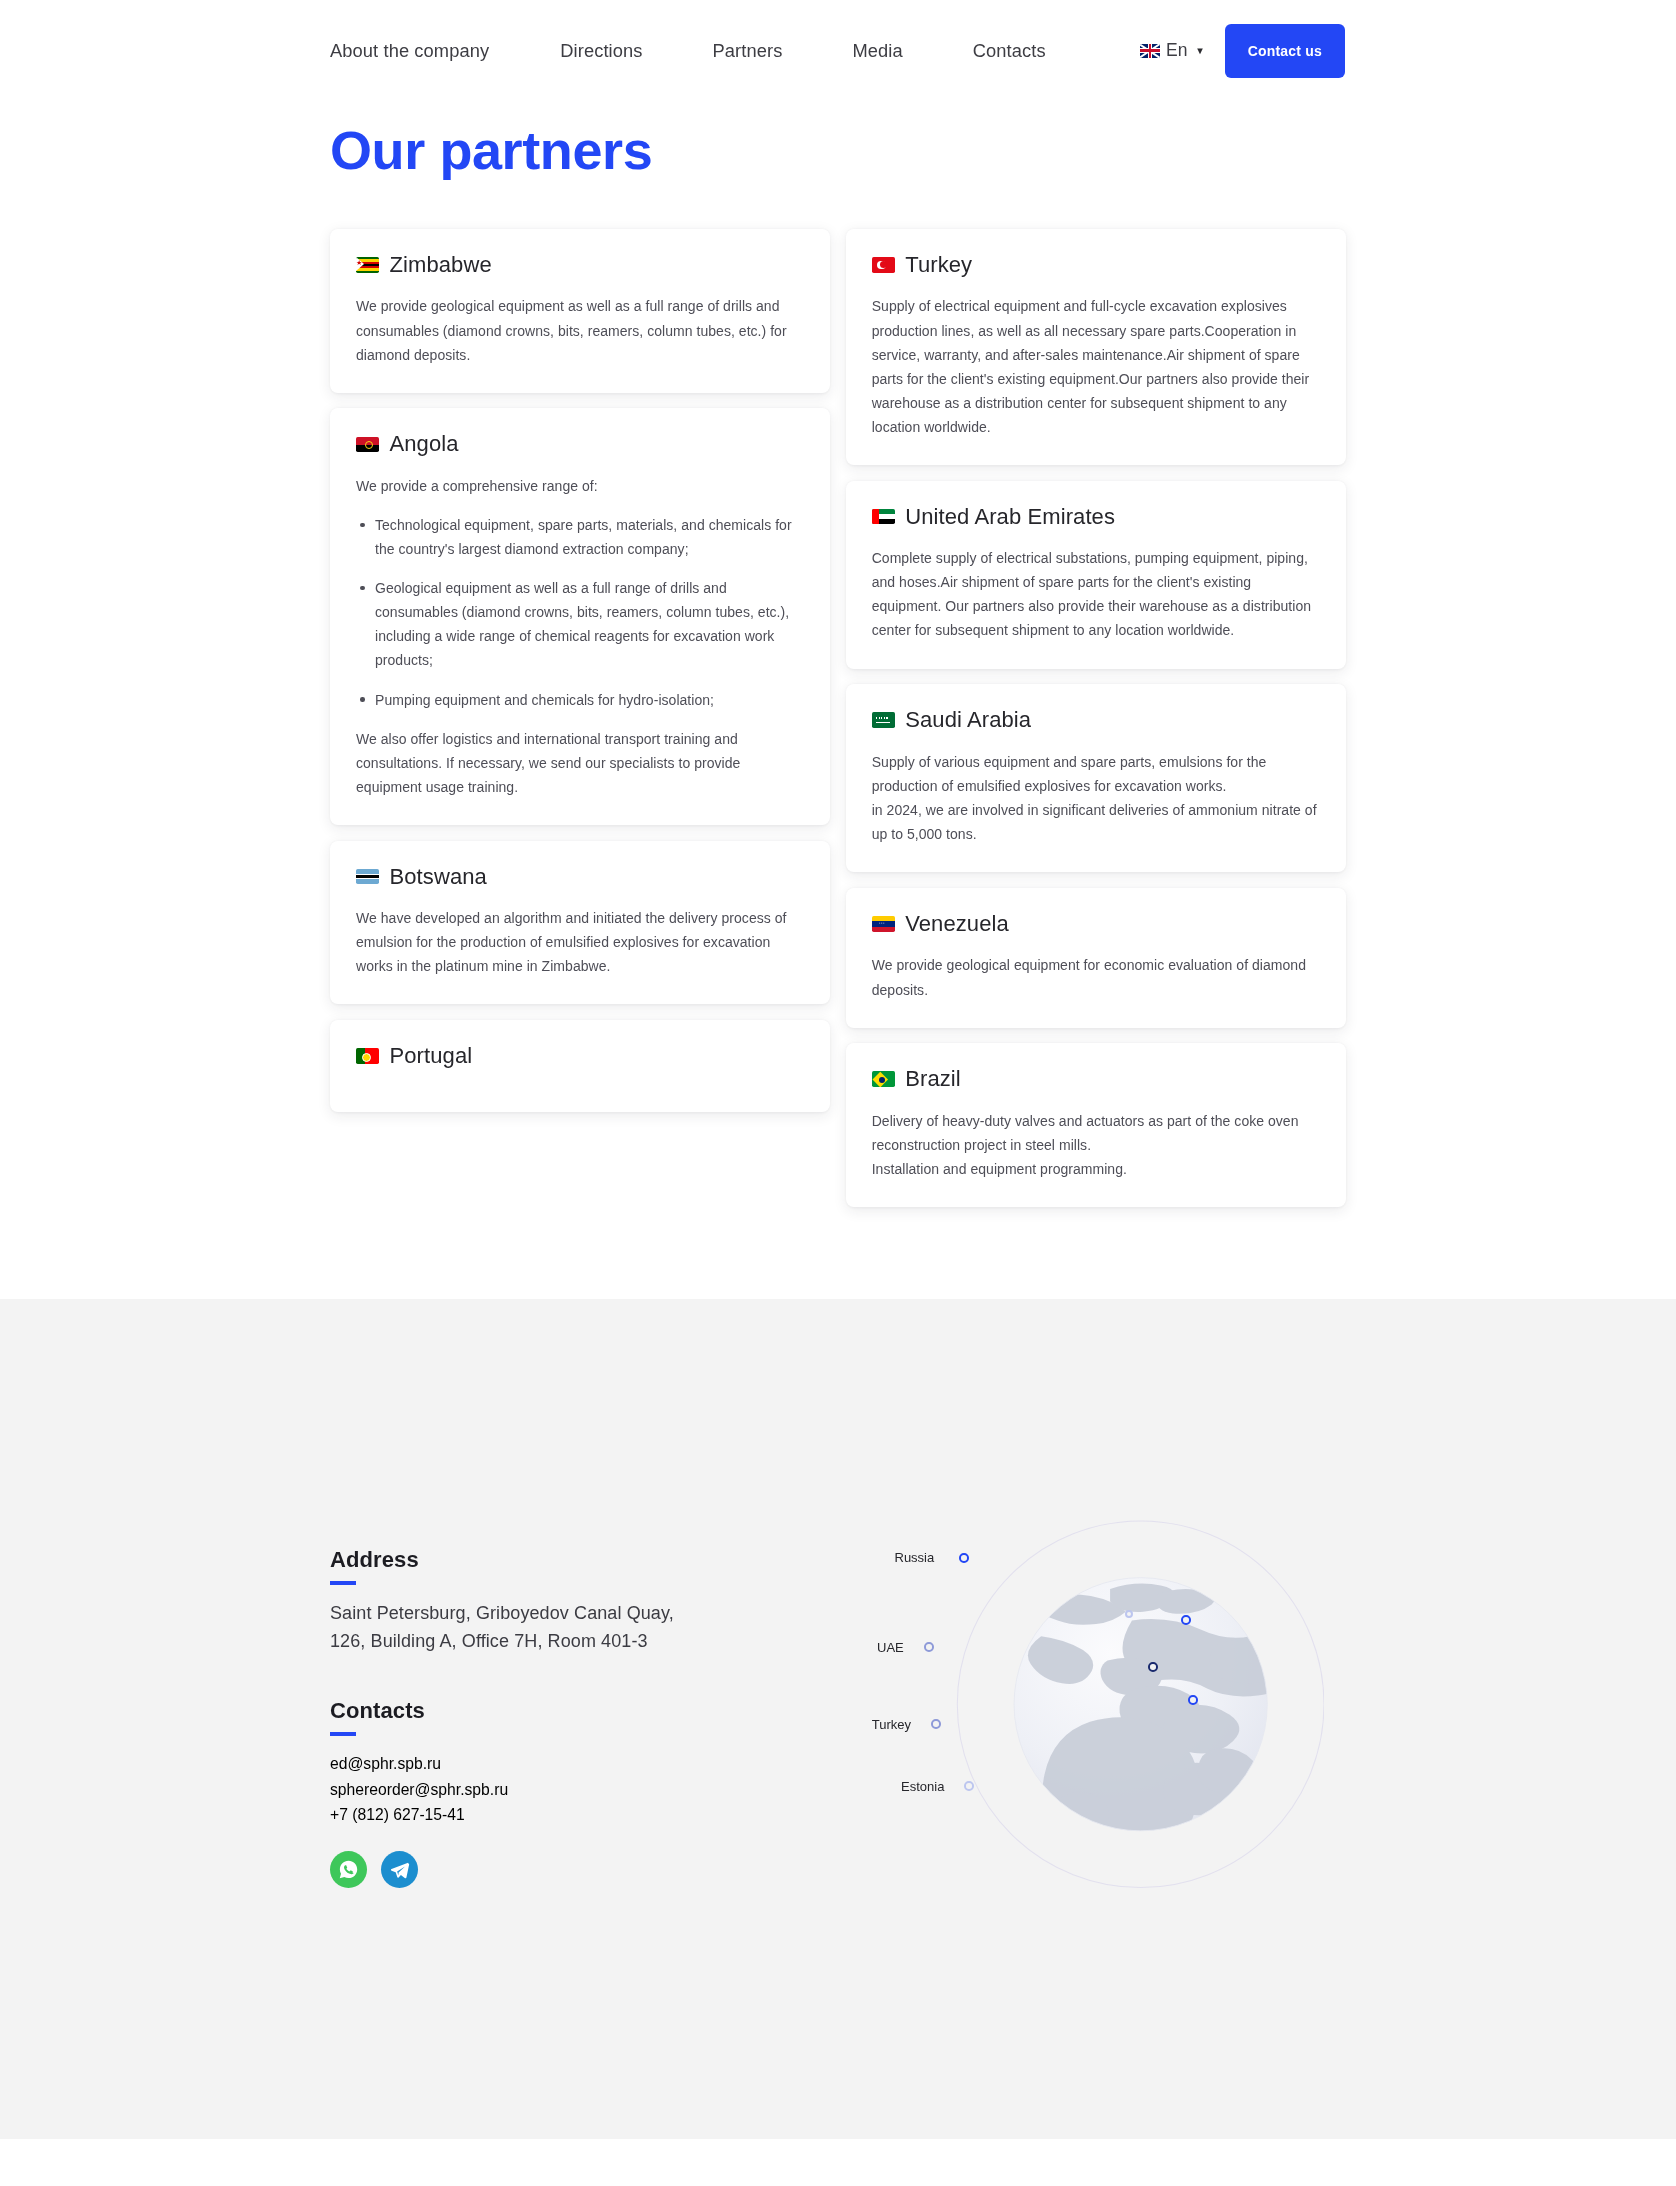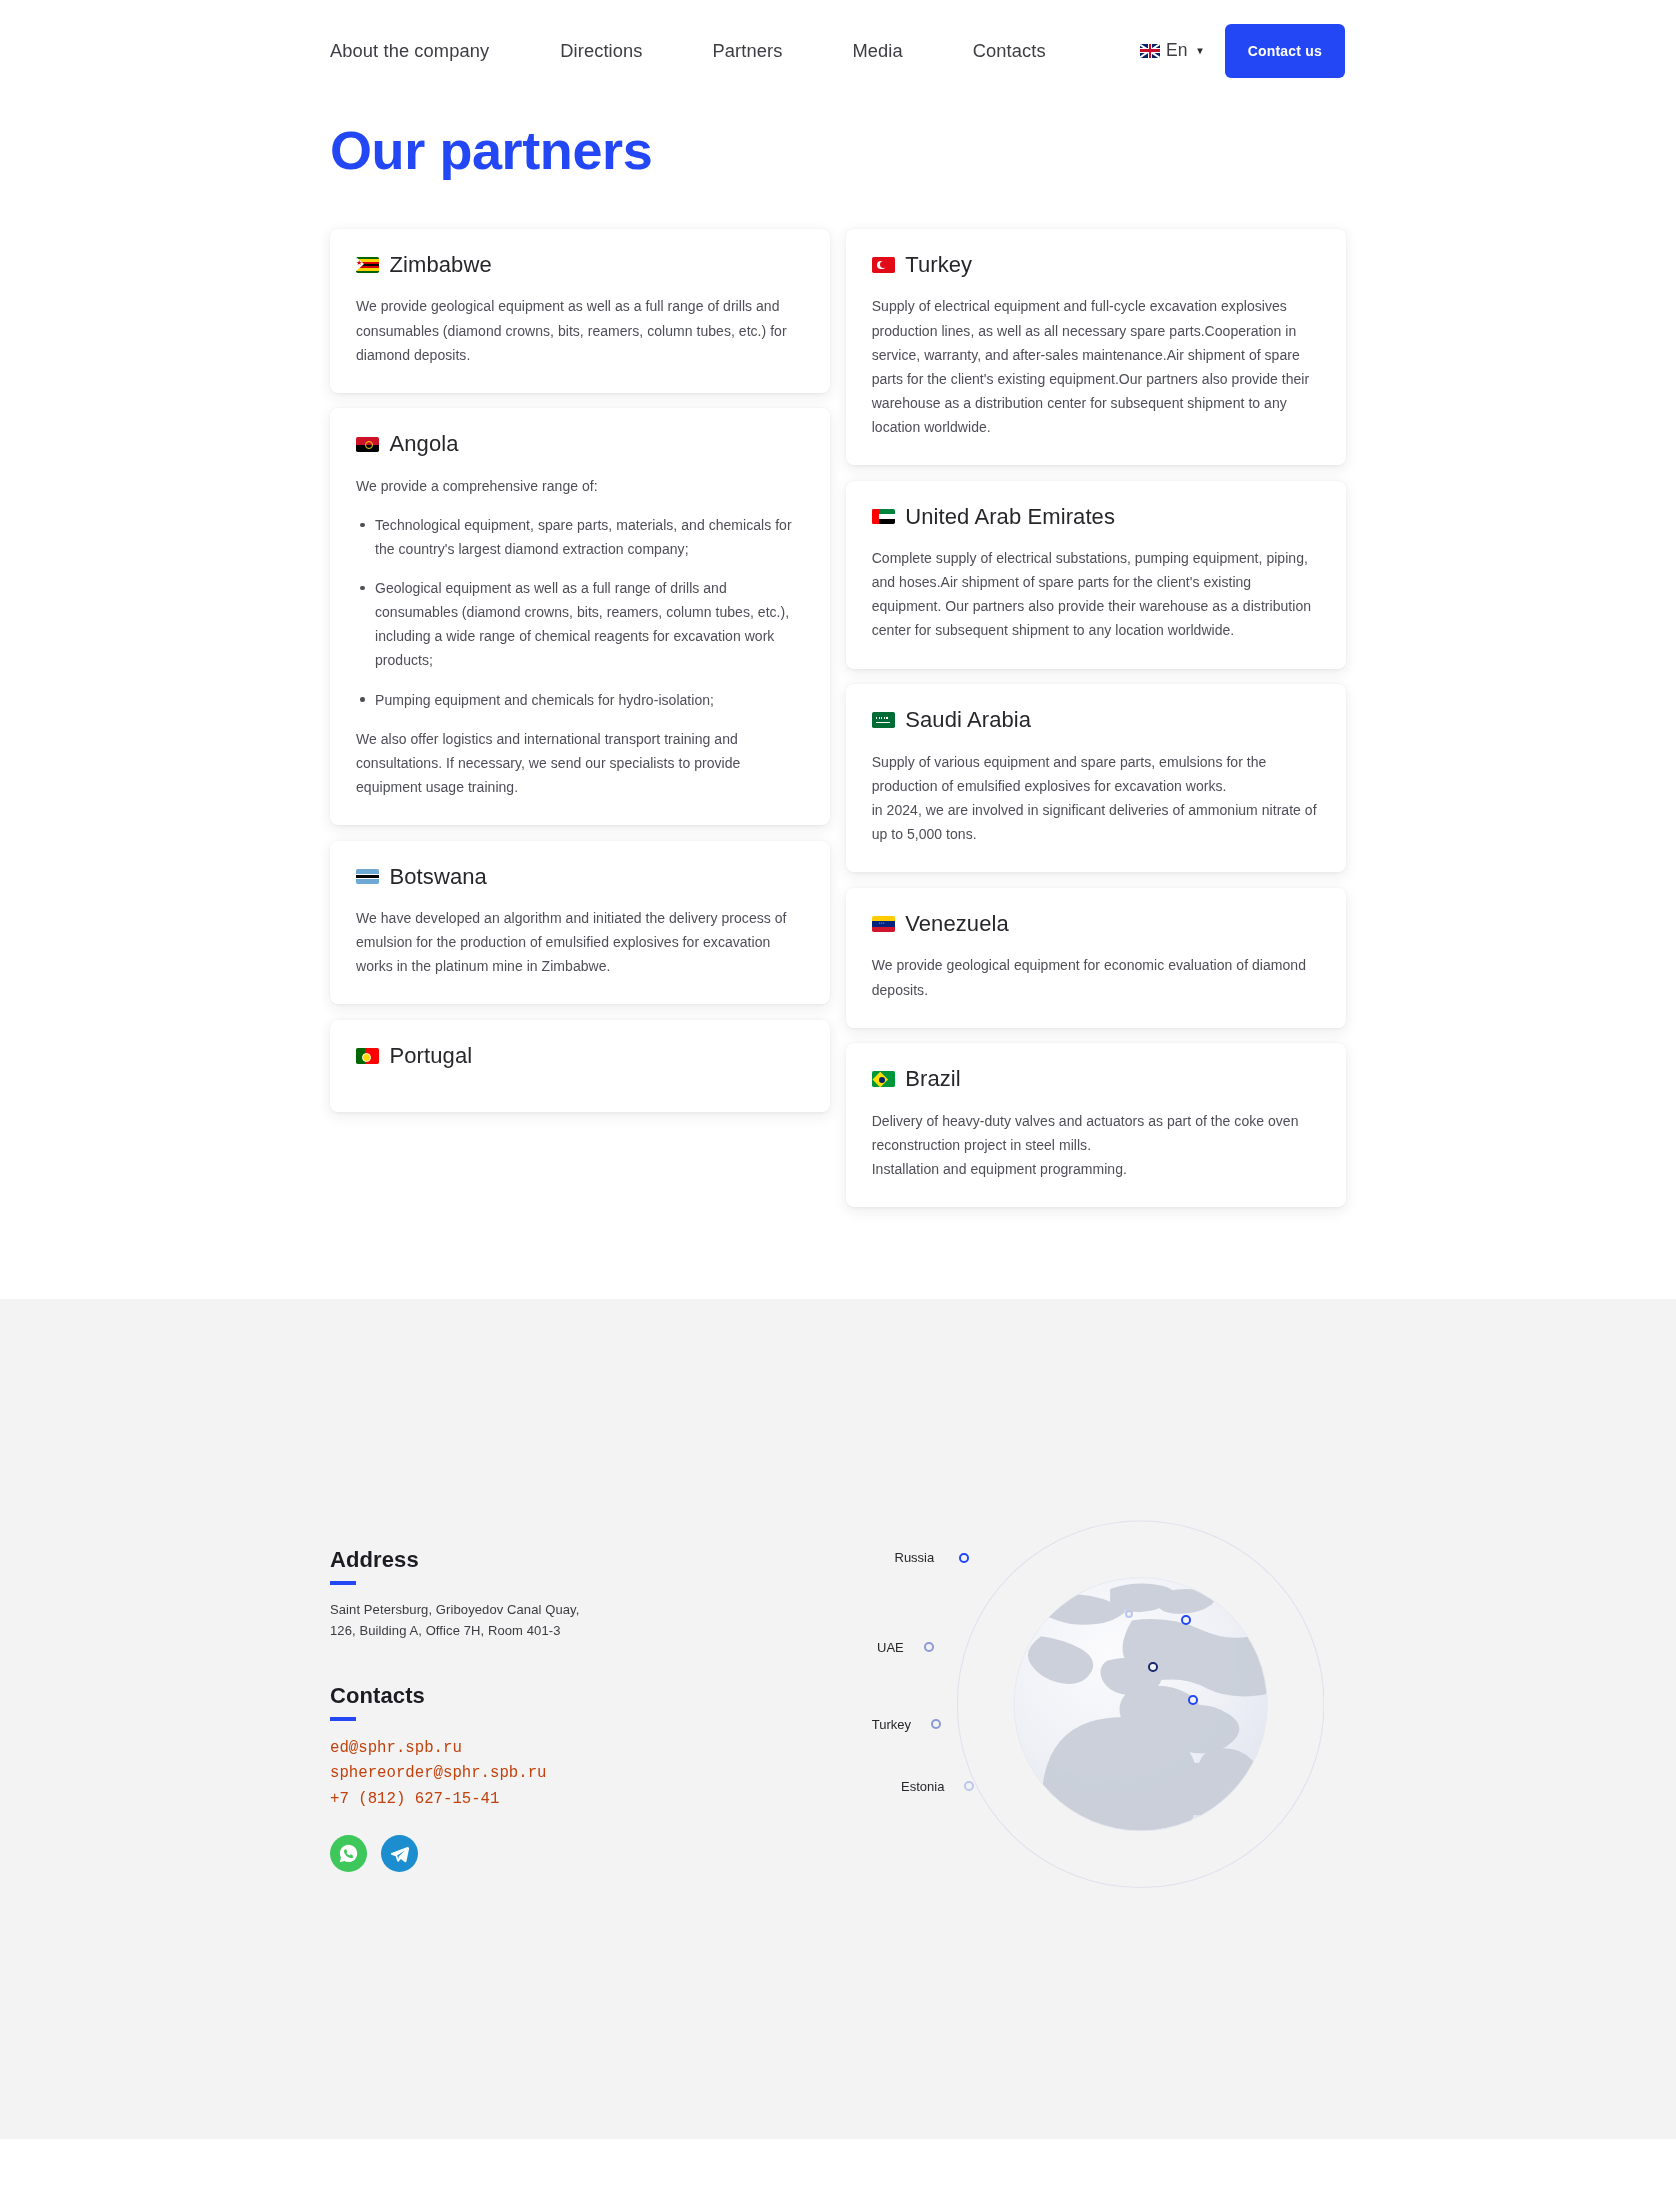--- a/index.html
+++ b/index.html
@@ -201,28 +201,28 @@
     font-weight: 700;
     color: #1c1c22;
     letter-spacing: 0.1px;
   }
   .f-rule {
     width: 26px; height: 4.4px;
     background: #2347f5;
     margin: 7.9px 0 15px 0;
   }
   .f-text {
-    font-size: 13px;
+    font-size: 18px;
     line-height: 1.55;
     color: #3b3b42;
     letter-spacing: 0.1px;
   }
   .f-block-2 { margin-top: 42px; }
   .f-contacts-list { font-size: 15.7px; line-height: 1.62; color: #3b3b42; }
-  .f-contacts-list a { color: #c2410c; text-decoration: none; display: block; font-family: Liberation Mono, monospace; }
+  .f-contacts-list a { color: #000000; text-decoration: none; display: block; }
   .socials { display: flex; gap: 14px; margin-top: 23px; }
   .social {
     width: 37px; height: 37px; border-radius: 50%;
     display: flex; align-items: center; justify-content: center;
     cursor: pointer;
   }
   .social svg { width: 21px; height: 21px; fill: #fff; }
   .s-whatsapp { background: #3ec75a; }
   .s-telegram { background: #1c8ecf; }
 

